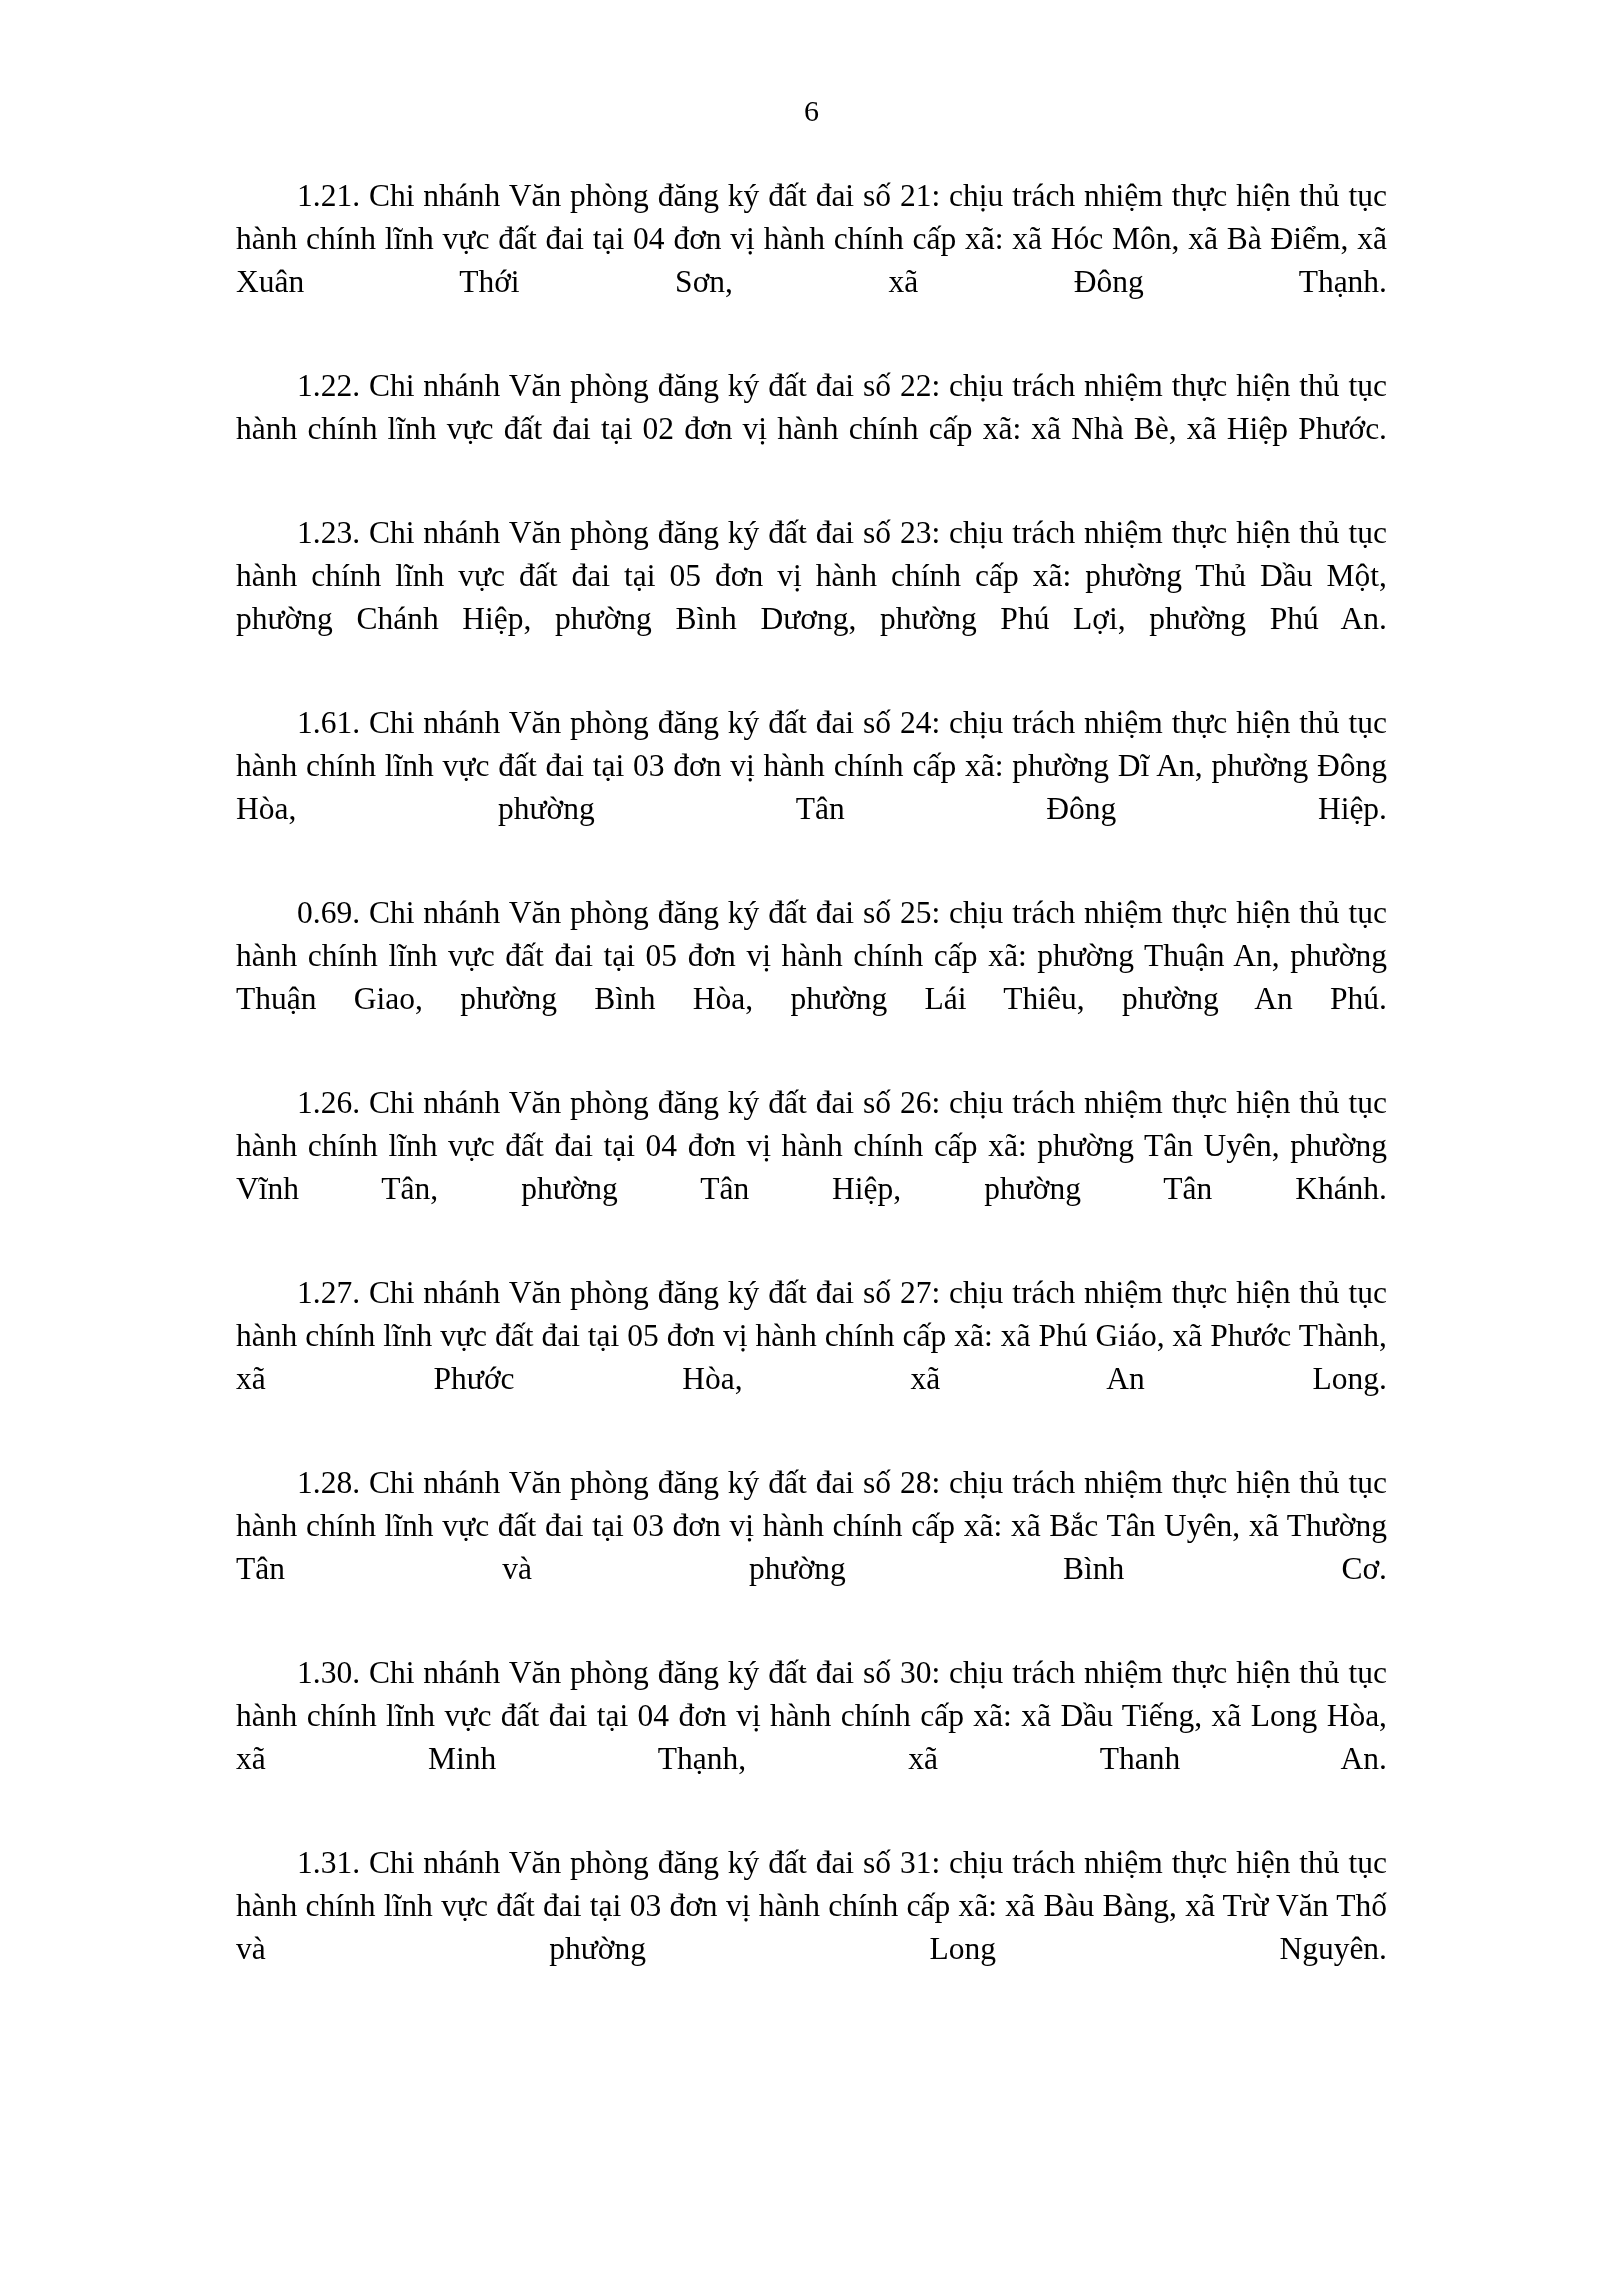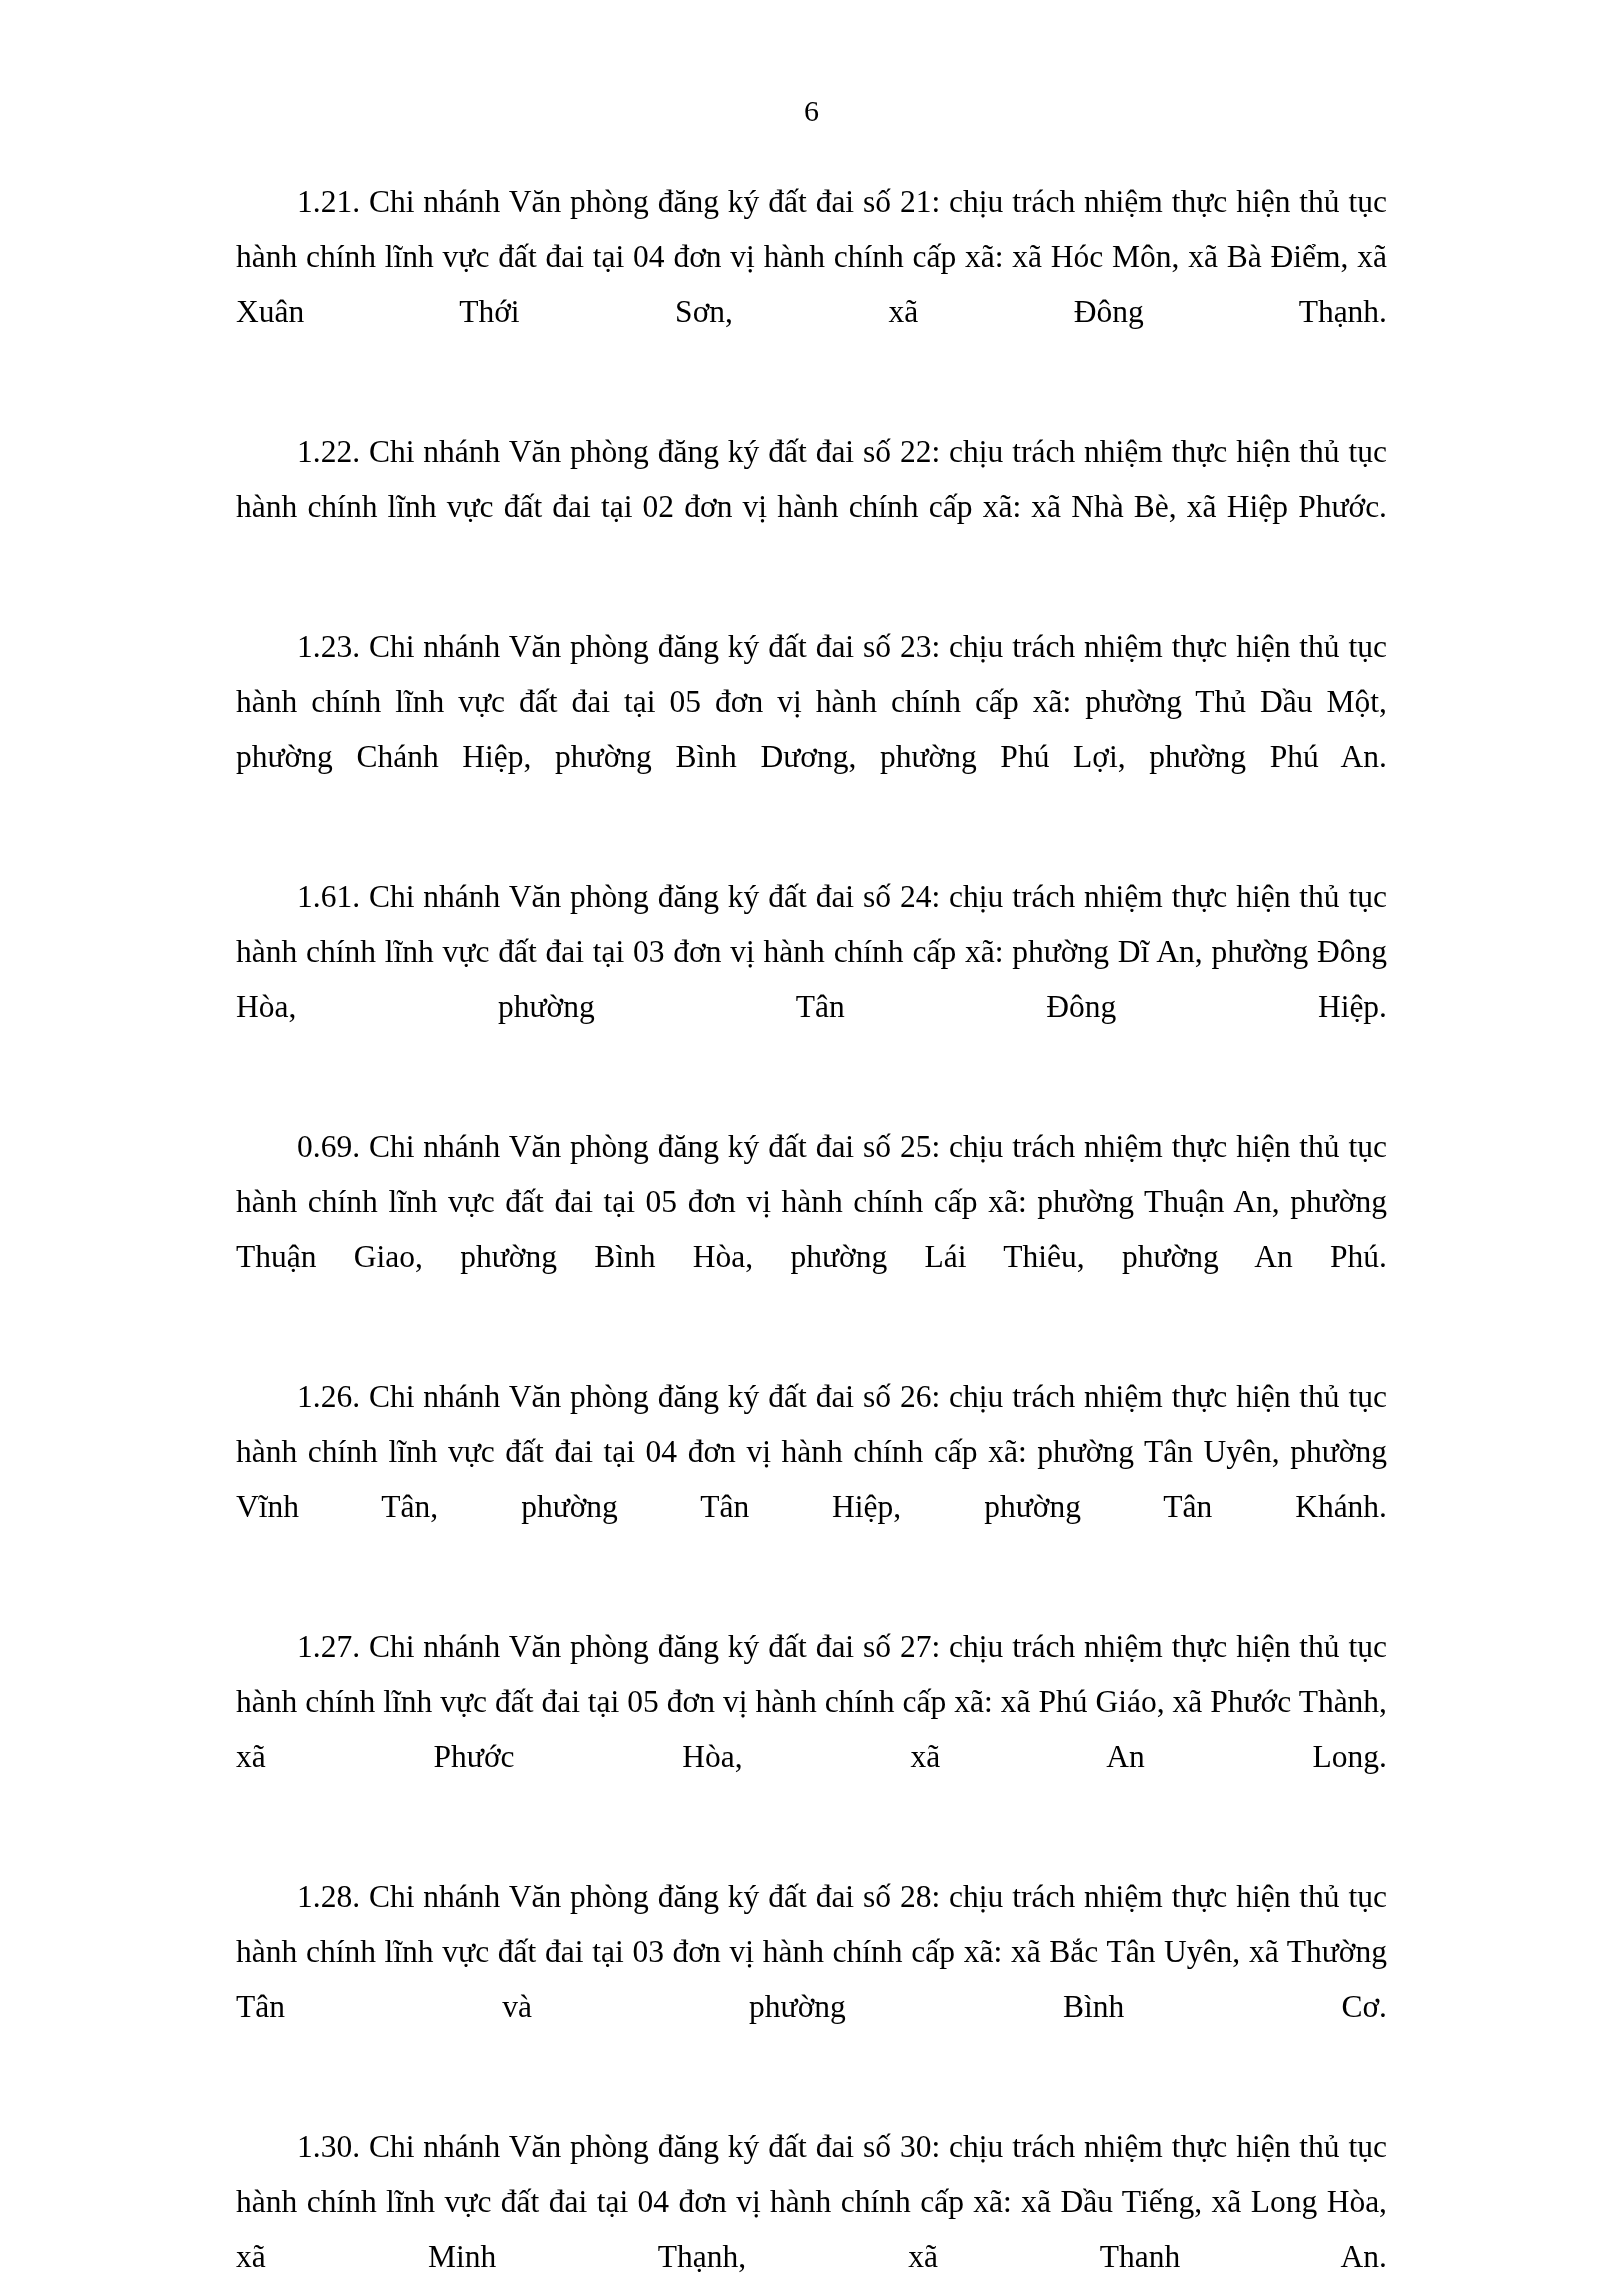--- a/index.html
+++ b/index.html
@@ -33,30 +33,30 @@
   .body-text {
     position: absolute;
     top: 174px;
     left: 236px;
     width: 1151px;
   }
   p.para {
     margin: 0 0 0 0;
     padding: 0;
     font-size: 31.5px;
-    line-height: 55px;
+    line-height: 43px;
     text-align: justify;
     text-justify: inter-word;
     text-indent: 61px;
     font-family: "Liberation Serif", "DejaVu Serif", serif;
     hyphens: none;
     -webkit-hyphens: none;
   }
   p.para + p.para {
-    margin-top: 30px;
+    margin-top: 18px;
     font-family: Liberation Serif, serif;
   }
   
   p.para::after {
     content: "";
     display: inline-block;
     width: 100%;
   }
 </style>
 </head>

